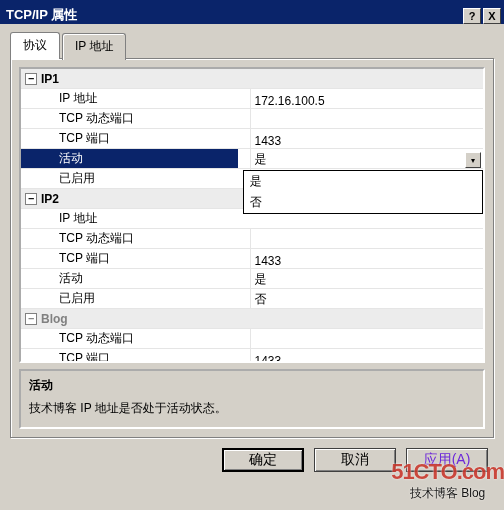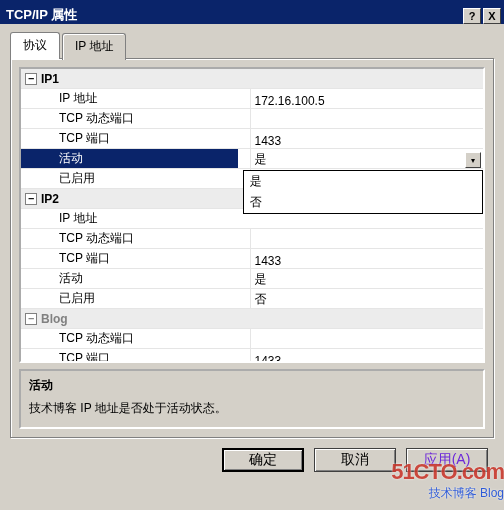--- a/index.html
+++ b/index.html
@@ -57,21 +57,21 @@
   .btn3d { min-width:82px; height:24px; background:#d4d0c8; border:1px solid #404040;
            box-shadow:inset 1px 1px #fff, inset -1px -1px #808080; cursor:pointer;
            font-family:inherit; font-size:14px; }
   .btn3d.default { border:2px solid #000; box-shadow:inset 1px 1px #fff, inset -1px -1px #808080; }
   .btn3d:disabled, .btn3d[aria-disabled="true"] { color:#6d28d9; cursor:default; }
 
   
   .watermark { position:absolute; right:0; bottom:8px; font-family:Arial,sans-serif;
                font-size:22px; color:#c93a2f; opacity:.9; font-weight:bold; letter-spacing:-1px;
                pointer-events:none; text-shadow:0 0 2px #fff; }
-  .watermark small { display:block; font-size:12px; color:#1d4ed8; font-weight:normal; letter-spacing:0; text-align:right; }
+  .watermark small { display:block; font-size:12px; color:#000000; font-weight:normal; letter-spacing:0; text-align:center; }
 </style>
 </head>
 <body>
 
 <div class="titlebar">
   <span class="title">TCP/IP 属性</span>
   <span class="btn">?</span>
   <span class="btn">X</span>
 </div>
 

